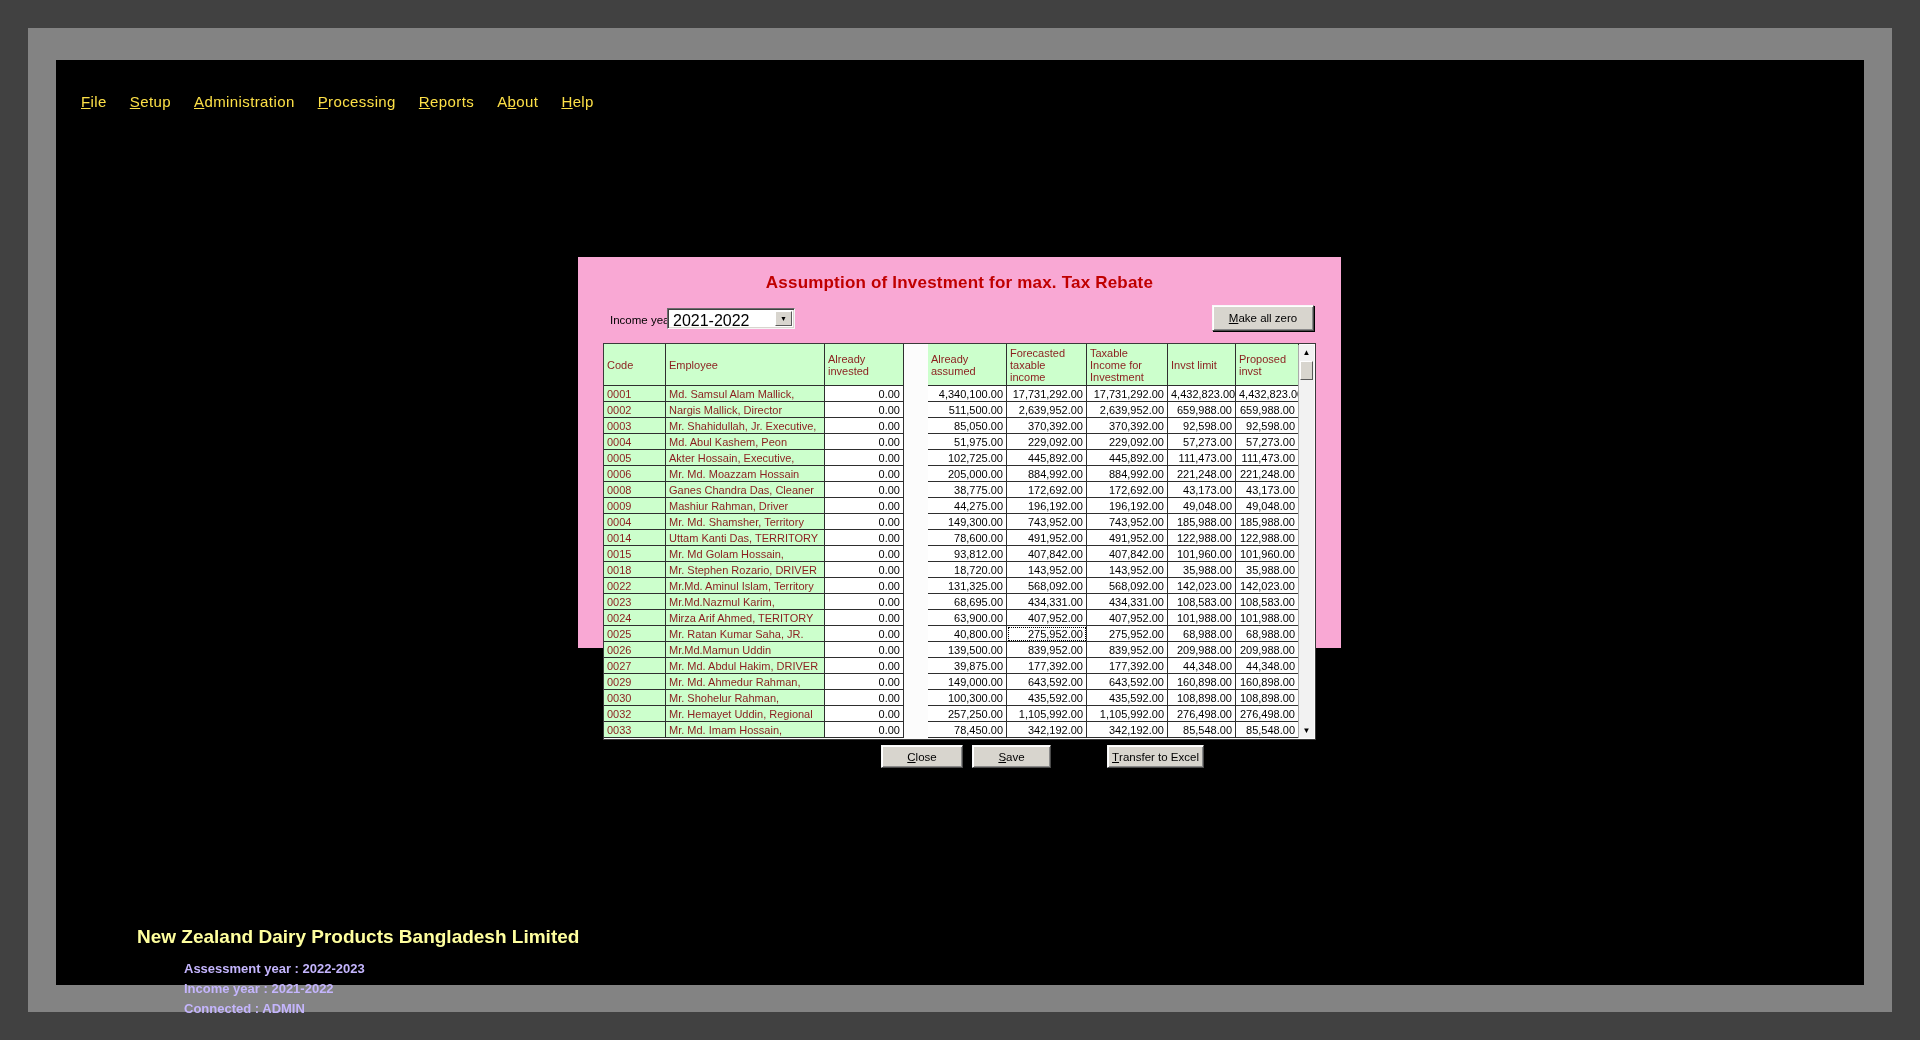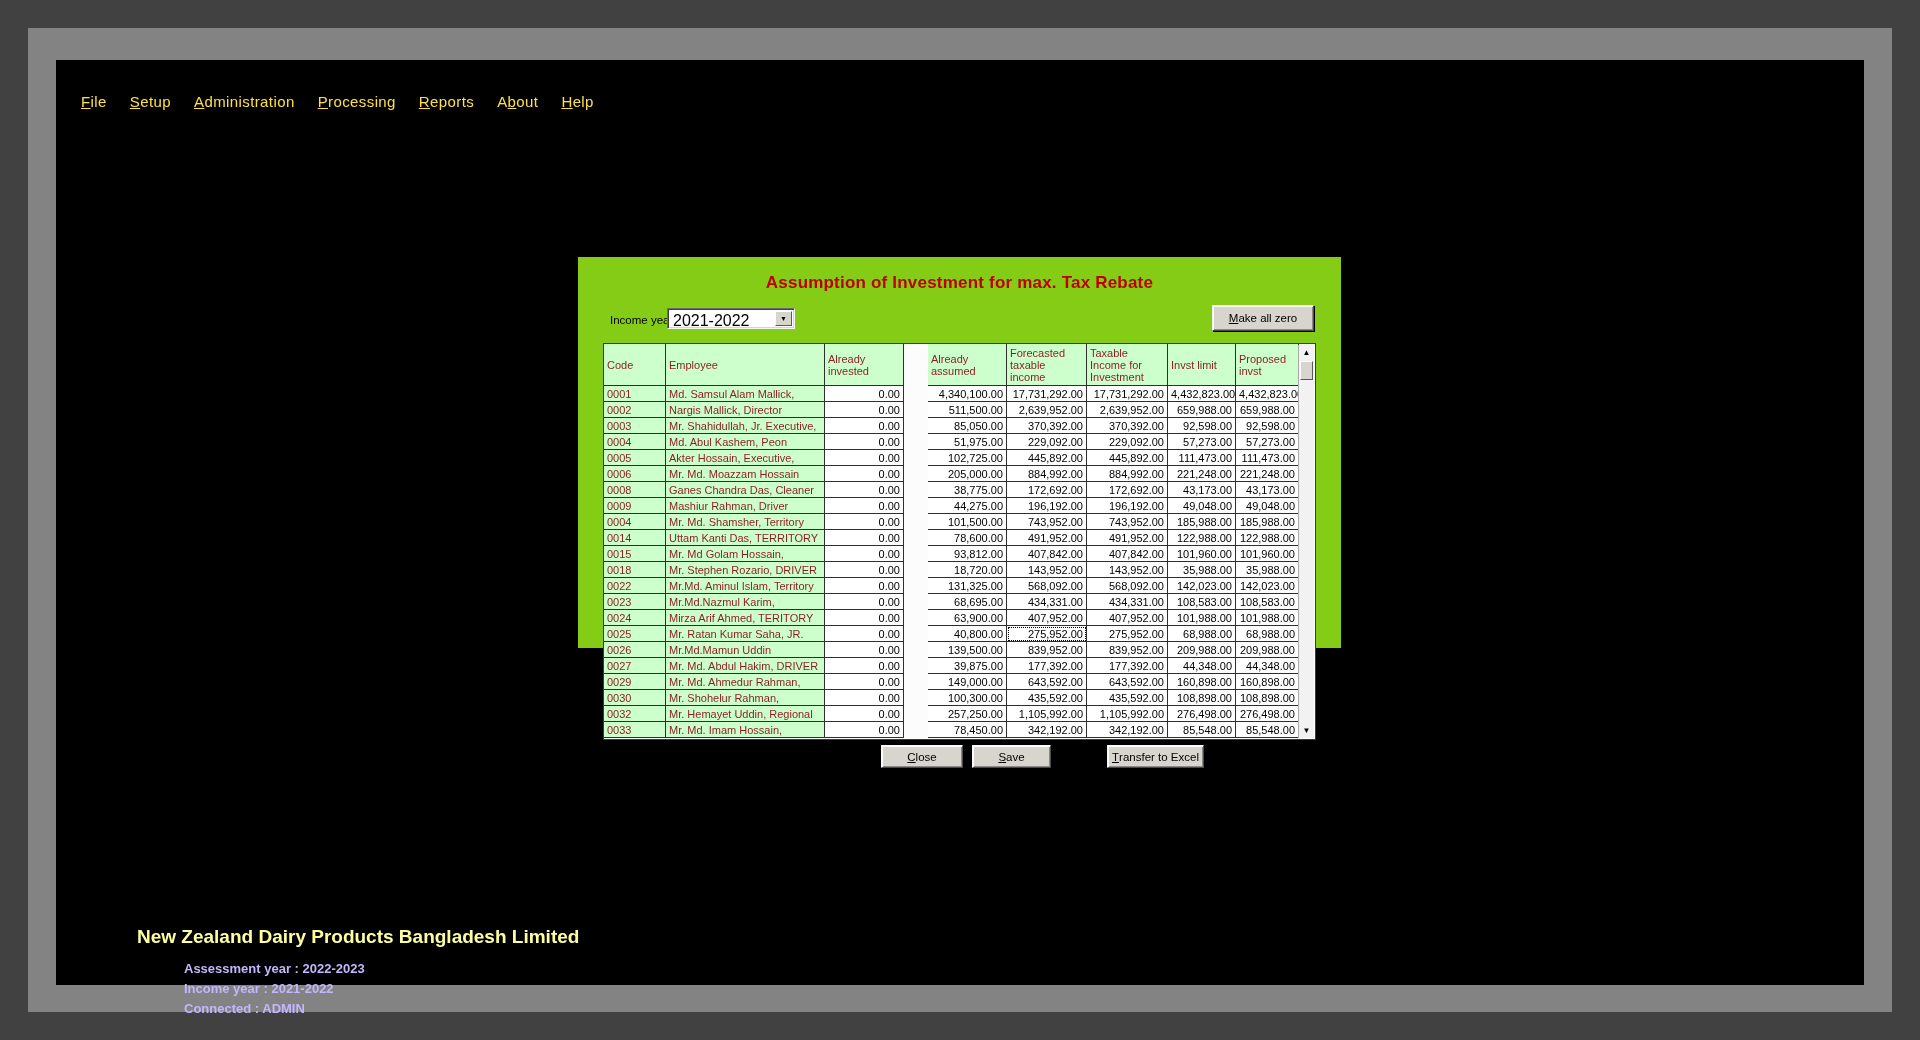--- a/index.html
+++ b/index.html
@@ -12,21 +12,21 @@
                  display:flex; align-items:center; justify-content:center; }
   .titlebar span { font-size:15px; font-weight:bold; font-style:italic; color:#141414; letter-spacing:.3px;margin-top:44px; }
   .client      { position:absolute; left:28px; top:32px; width:1808px; height:925px; background:#000; }
 
   
   .menubar     { position:absolute; left:25px; top:33px; display:flex; gap:23px; }
   .menu-item   { color:#fde047; font-size:15px; letter-spacing:.4px; cursor:default; }
   .hot         { text-decoration:underline; }
 
   
-  .dialog      { position:absolute; left:522px; top:197px; width:763px; height:391px; background:#84cc16; }
+  .dialog      { position:absolute; left:522px; top:197px; width:763px; height:391px; background:#f9a8d4; }
   .dlg-title   { position:absolute; left:0; top:16px; width:100%; text-align:center;
                  font-size:17px; font-weight:bold; color:#C00000; letter-spacing:.2px; }
 
   .iy-label    { position:absolute; left:32px; top:57px; font-size:11.5px; color:#000; }
   .combo       { position:absolute; left:89px; top:51px; width:128px; height:21px; background:#fff;
                  border:1px solid; border-color:#6d6d6d #f4f4f4 #f4f4f4 #6d6d6d;
                  box-shadow:inset 1px 1px 0 #404040, inset -1px -1px 0 #d8d5ce; }
   .combo-value { position:absolute; left:5px; top:3px; font-size:16px; color:#000; }
   .combo-btn   { position:absolute; right:2px; top:2px; width:17px; height:15px; background:#D8D5CE;
                  border:1px solid; border-color:#fff #5a5a5a #5a5a5a #fff;
@@ -198,21 +198,21 @@
               <div class="cell c3 num">44,275.00</div>
               <div class="cell c4 num">196,192.00</div>
               <div class="cell c5 num">196,192.00</div>
               <div class="cell c6 num">49,048.00</div>
               <div class="cell c7 num">49,048.00</div>
             </div>
             <div class="grid-row">
               <div class="cell c0 green code">0004</div>
               <div class="cell c1 green">Mr. Md. Shamsher, Territory</div>
               <div class="cell c2 num">0.00</div>
-              <div class="cell c3 num">101,500.00</div>
+              <div class="cell c3 num">149,300.00</div>
               <div class="cell c4 num">743,952.00</div>
               <div class="cell c5 num">743,952.00</div>
               <div class="cell c6 num">185,988.00</div>
               <div class="cell c7 num">185,988.00</div>
             </div>
             <div class="grid-row">
               <div class="cell c0 green code">0014</div>
               <div class="cell c1 green">Uttam Kanti Das, TERRITORY</div>
               <div class="cell c2 num">0.00</div>
               <div class="cell c3 num">78,600.00</div>

